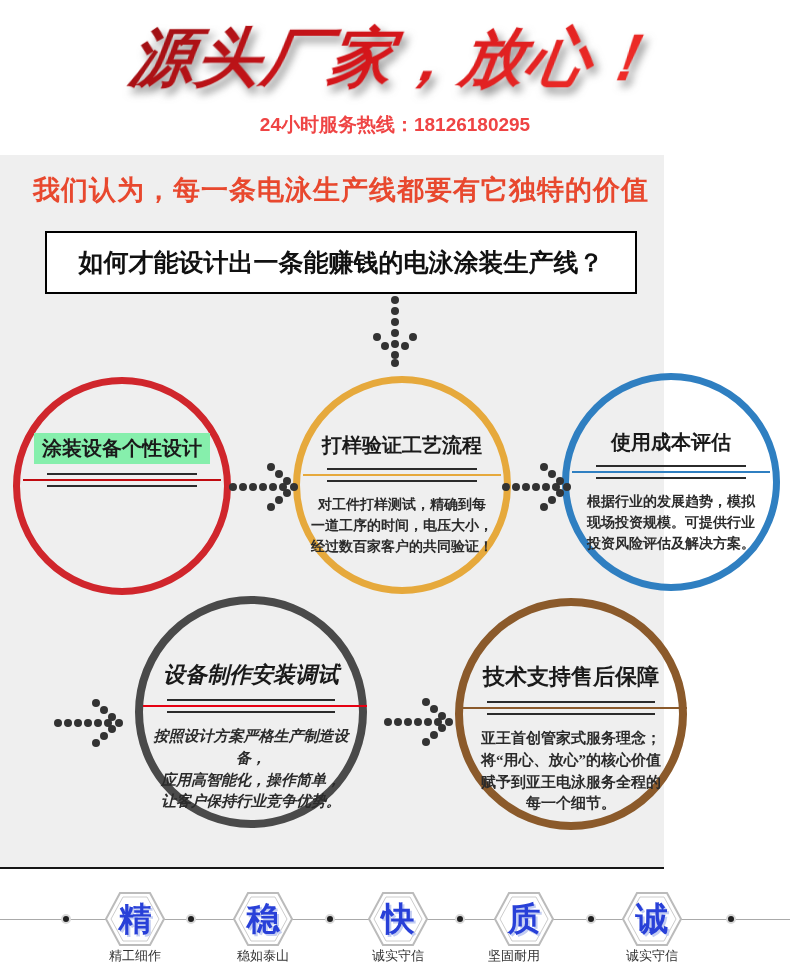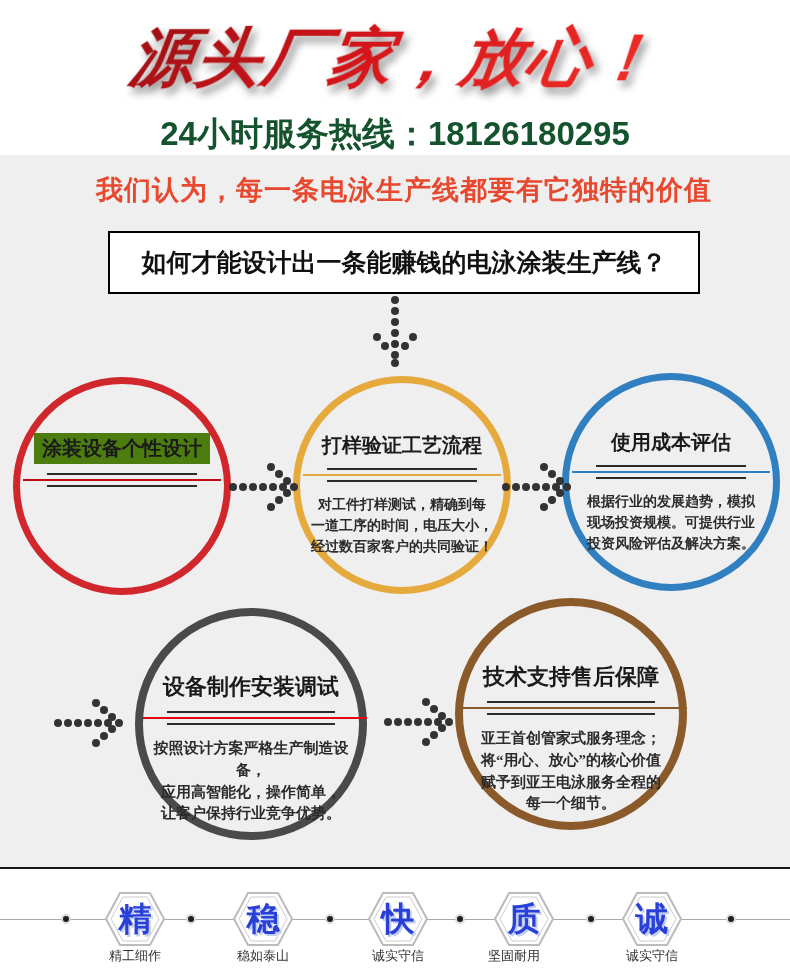--- a/index.html
+++ b/index.html
@@ -15,25 +15,25 @@
     text-align:center; font-family:"Liberation Serif", serif;
     font-weight:bold; font-style:italic; font-size:64px; letter-spacing:2px;
     transform:skewX(-8deg);
     background:linear-gradient(135deg,#7c0d10 0%,#d3151a 45%,#ff3b30 100%);
     -webkit-background-clip:text; background-clip:text; color:transparent;
     filter:drop-shadow(5px 6px 4px rgba(60,60,60,0.55));
     white-space:nowrap;
   }
   .hotline {
     position:absolute; top:112px; left:0; width:100%;
-    text-align:center; color:#14532d; font-size:33px; font-weight:bold;
+    text-align:center; color:#ef4444; font-size:19px; font-weight:bold;
   }
   
   .gray-section {
-    position:relative; width:790px; height:714px;
+    position:relative; width:664px; height:714px;
     background:#efefef; border-bottom:2px solid #161616;padding-left:18px;
   }
   .banner-title {
     padding-top:17px; text-align:center;
     color:#e8482e; font-size:27px; font-weight:bold; letter-spacing:1px;
     white-space:nowrap;
   }
   .question-box {
     width:592px; margin:23px auto 0 auto; background:#ffffff;
     border:2px solid #000000; padding:13px 6px;
@@ -49,21 +49,21 @@
     background:transparent; text-align:center;
     font-family:"Liberation Serif", serif;
   }
   .row1 { width:218px; height:218px; border-width:7px; padding-top:49px; }
   .row2 { width:232px; height:232px; border-width:8px; padding-top:56px; }
   .step-title {
     display:inline-block; font-weight:bold; color:#1a1a1a; white-space:nowrap;
   }
   .row1 .step-title { font-size:20px; }
   .row2 .step-title { font-size:22px; }
-  .step-title.hl { background:#4d7c0f; padding:2px 8px; }
+  .step-title.hl { background:#86efac; padding:2px 8px; }
   .rule-group { margin-top:9px; }
   .rule { margin:0 auto; }
   .rule.black { height:2px; background:#2b2b2b; }
   .rule.accent { height:2px; margin-top:4px; margin-bottom:4px; }
   .row1 .rule.black { width:150px; }
   .row1 .rule.accent { width:198px; }
   .row2 .rule.black { width:168px; }
   .row2 .rule.accent { width:224px; }
   .step-desc {
     margin-top:12px; font-weight:bold; color:#2b2b2b;
@@ -188,21 +188,21 @@
         <circle cx="42" cy="7" r="4"></circle>
           <circle cx="50" cy="14" r="4"></circle>
           <circle cx="58" cy="21" r="4"></circle>
         <circle cx="42" cy="47" r="4"></circle>
           <circle cx="50" cy="40" r="4"></circle>
           <circle cx="58" cy="33" r="4"></circle>
       </g>
     </svg>
   </div>
 
-  <div class="step-circle row2" style="left: 135px; top: 453px; border-color: rgb(74, 74, 74);">
+  <div class="step-circle row2" style="left: 135px; top: 441px; border-color: rgb(74, 74, 74); font-style: italic;">
     <span class="step-title">设备制作安装调试</span>
     <div class="rule-group">
       <div class="rule black"></div>
       <div class="rule accent" style="background-color: rgb(230, 0, 18);"></div>
       <div class="rule black"></div>
     </div>
     <div class="step-desc">按照设计方案严格生产制造设备，
 应用高智能化，操作简单，
 让客户保持行业竞争优势。</div>
   </div>

